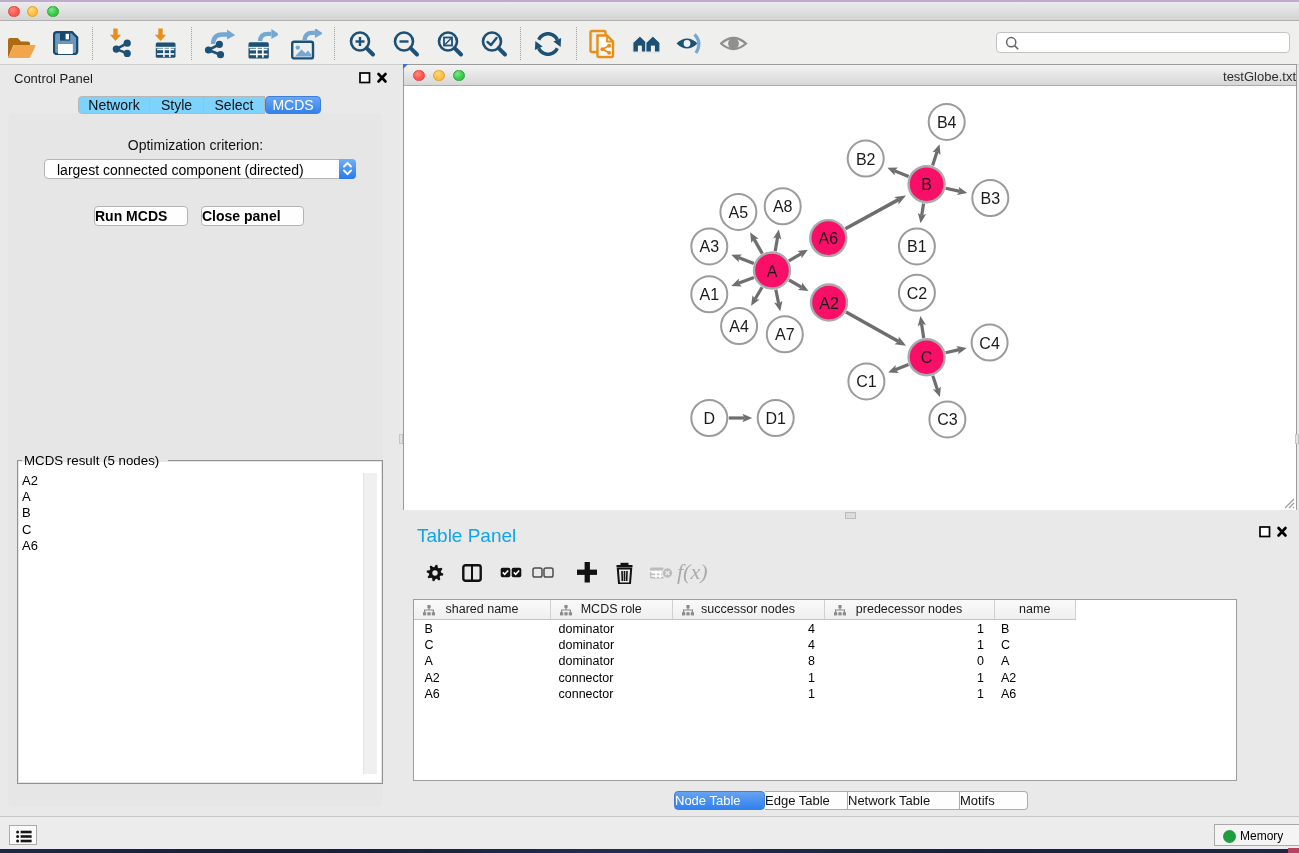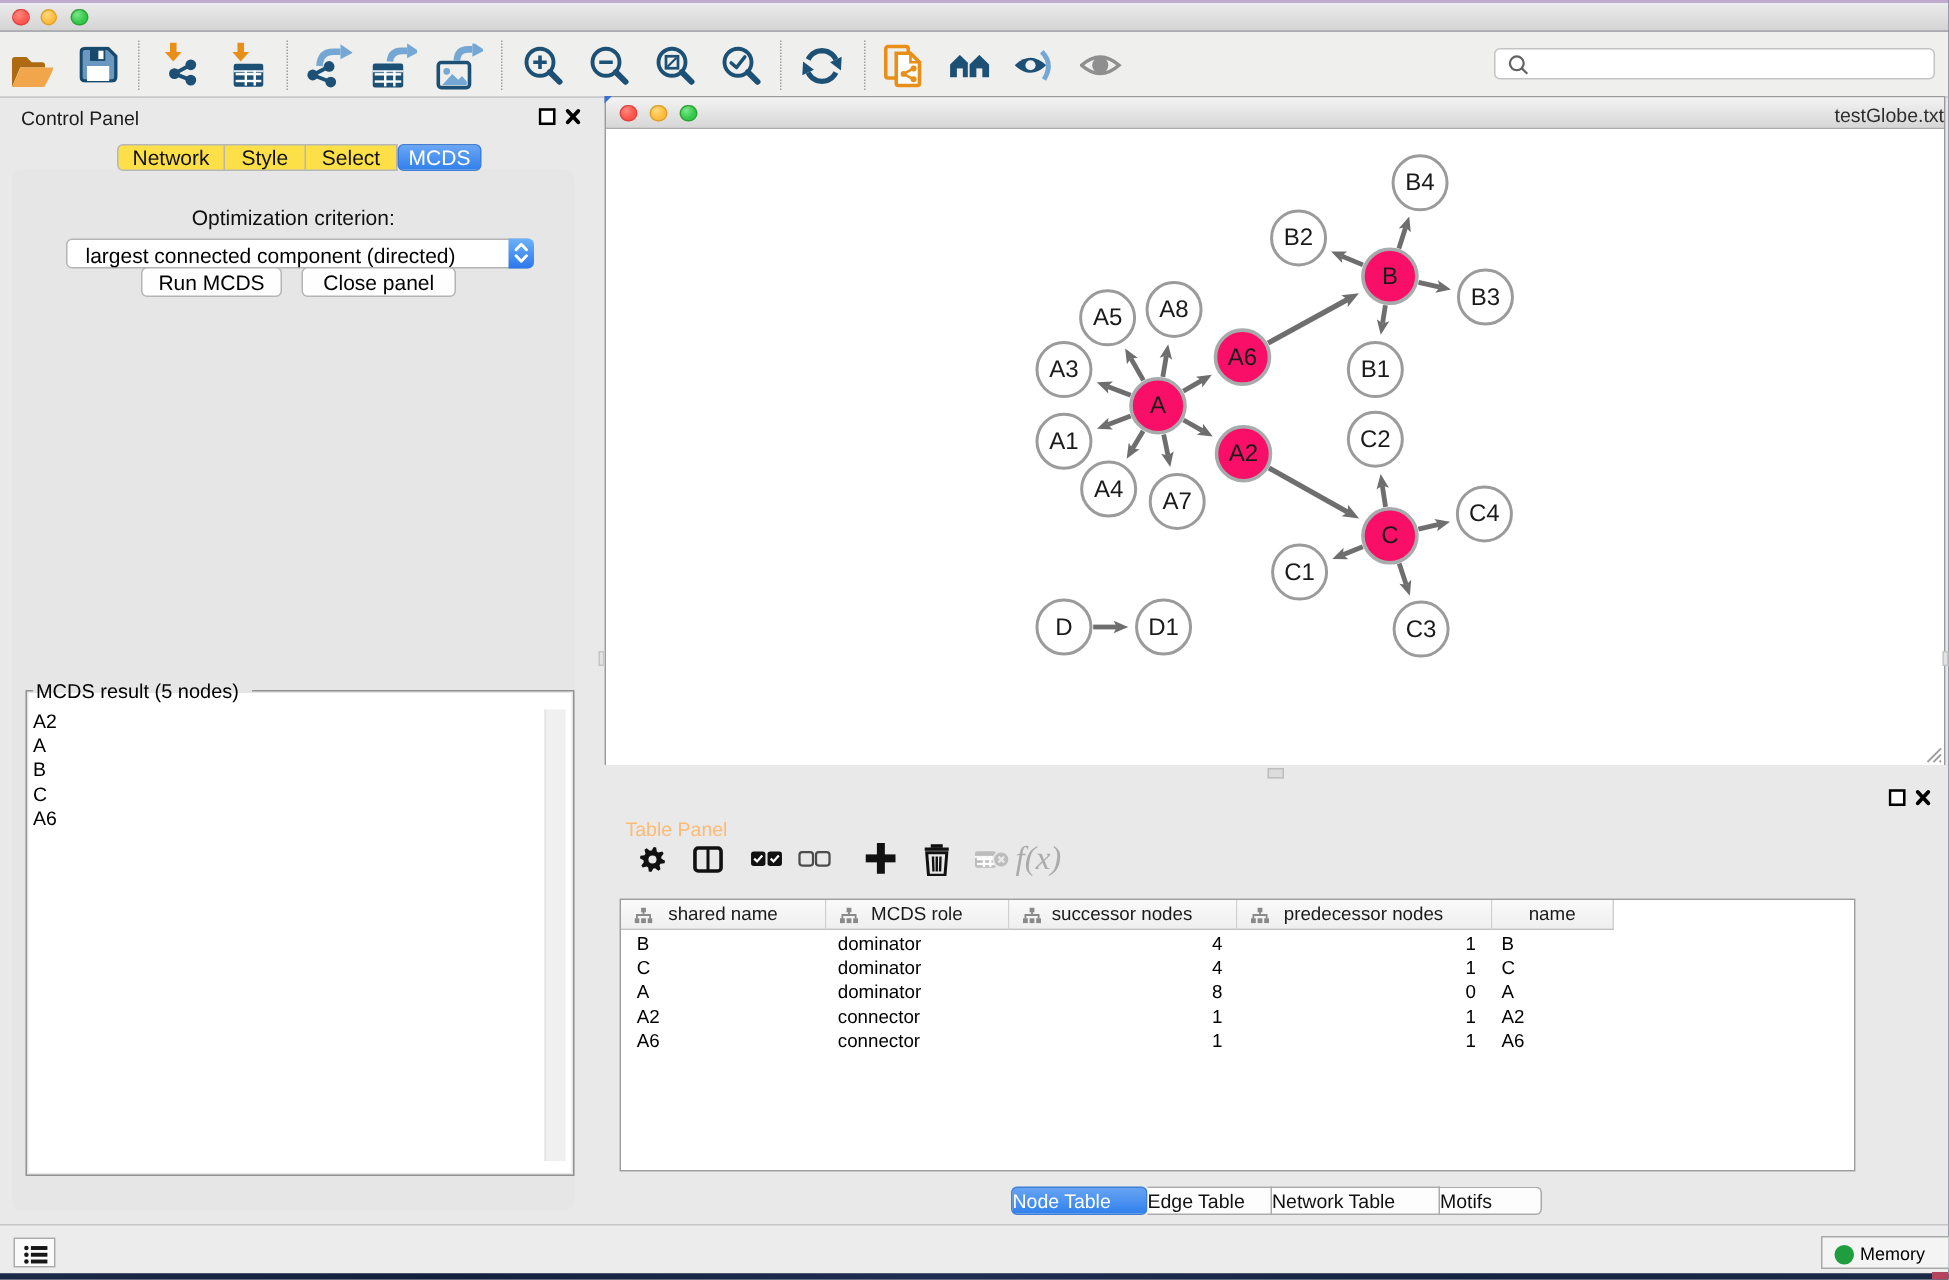--- a/index.html
+++ b/index.html
@@ -13,31 +13,31 @@
   .light { width:11.5px; height:11.5px; border-radius:50%; top:3.5px; }
   #titlebar .t { top:3px; width:100%; text-align:center; font-size:13px; color:#404040; }
   #toolbar { left:0; top:21px; width:1299px; height:44px; background:#efefee; border-bottom:1px solid #d0d0d0; }
   .tsep { top:6px; height:33px; width:0; border-left:1px dotted #9f9f9f; }
   #search { left:996px; top:10.5px; width:294px; height:21.5px; background:#fff;
     border:1px solid #c3c3c3; border-radius:4px; }
   
   #mainbg { left:0; top:65px; width:1299px; height:751px; background:#e9e9e9; }
   
   #cp-title { left:14px; top:71px; font-size:13px; color:#1c1c1c; }
-  .tab { top:96px; height:18px; background:#fde047; border:1px solid #b7b7b7; font-size:14px;
+  .tab { top:96px; height:18px; background:#7dd3fc; border:1px solid #b7b7b7; font-size:14px;
     color:#111; text-align:center; line-height:16px; }
   .tabsel { background:linear-gradient(#6aa6f5,#3181ee); color:#fff; border:1px solid #3f7fd6; border-radius:4px; }
   #tabpanel { left:8px; top:113px; width:375px; height:694px; background:#e6e6e6; border-radius:7px; }
   #optlabel { left:0px; top:137px; width:391px; text-align:center; font-size:14px; color:#111; }
   #dropdown { left:44px; top:159px; width:311px; height:20px; background:#fff; border:1px solid #b4b4b4; border-radius:4px; }
   #dropdown .txt { left:12px; top:2px; font-size:14px; color:#000; }
   #dropdown .cap { left:294px; top:-1px; width:17px; height:20px; border-radius:0 4px 4px 0;
     background:linear-gradient(#6db1f8,#2b77ec); }
-  .btn { top:178px; height:20px; background:#fefefe; border:1px solid #b4b4b4; border-radius:4px;
-    font-size:14px; color:#000; text-align:center; line-height:18px; }
+  .btn { top:206px; height:20px; background:#fefefe; border:1px solid #b4b4b4; border-radius:4px;
+    font-size:14px; color:#000; line-height:18px;font-weight:bold; }
   #fieldset { left:17px; top:460px; width:366px; height:324px; border:1px solid #919191; }
   #fieldset .legend { left:4px; top:-8px; padding:0 2px; font-size:13.3px; color:#000; }
   #fieldset .legmask { left:4px; top:-1px; width:146px; height:2px; background:#e6e6e6; }
   #fieldset .inner { left:1px; top:1px; width:362px; height:320px; background:#fff; }
   #fieldset .sb { left:345px; top:12px; width:14px; height:301px; background:#f0f0f0; border-left:1px solid #e2e2e2; }
   #fieldset .items { left:4px; top:12px; font-size:13px; color:#000; line-height:16.2px; }
   
   #statusbar { left:0; top:816px; width:1299px; height:33px; background:#ececec; border-top:1px solid #c6c6c6; }
   #listbtn { left:9px; top:8px; width:28px; height:20px; background:#fafafa; border:1px solid #ababab; }
   #membtn { left:1214px; top:7px; width:92px; height:22px; background:#f4f4f4; border:1px solid #a9a9a9;
@@ -45,21 +45,21 @@
   #membtn .dot { left:7.5px; top:4.5px; width:13px; height:13px; border-radius:50%; background:#1e9e3e; }
   #membtn .mt { left:25px; top:4px; font-size:12px; }
   #wp-br { left:1288px; top:848px; width:11px; height:5px; background:#b5425f; }
   
   #netwin { left:403px; top:64px; width:894px; height:446px; background:#fff; border:1px solid #9b9b9b; }
   #nettb { left:0; top:0; width:892px; height:21px; background:linear-gradient(#f3f3f3,#d7d7d7); border-bottom:1px solid #acacac; }
   .nlight { width:11.5px; height:11.5px; border-radius:50%; top:4.5px; }
   #nettb .t { top:4px; width:100%; text-align:right; font-size:13px; color:#2e2e2e; }
   #netcanvas { left:0; top:22px; width:892px; height:423px; background:#fff; }
   
-  #tp-title { left:417px; top:525px; font-size:13px; color:#fdba74;margin-top:20px; }
+  #tp-title { left:417px; top:525px; font-size:19px; color:#0ea5e9; }
   #dtable { left:413px; top:599px; width:824px; height:182px; background:#fff; border:1px solid #9e9e9e; }
   .hcell { top:0; height:20px; background:linear-gradient(#fafafa,#efefef); border-right:1px solid #d0d0d0;
     border-bottom:1px solid #c3c3c3; font-size:12.5px; color:#1a1a1a; text-align:center; line-height:19px; }
   .hicon { top:5px; }
   .drow { font-size:12.5px; color:#000; height:16.2px; line-height:16.2px; }
   .bot-tab { top:791px; height:19px; background:#fdfdfd; border:1px solid #ababab; font-size:13px;
     color:#111; text-align:left; line-height:17px; }
   .bot-sel { background:linear-gradient(#67a3f2,#3181ee); color:#fff; border-color:#3f7fd6; border-radius:4px; }
   svg { display:block; }
 </style>

